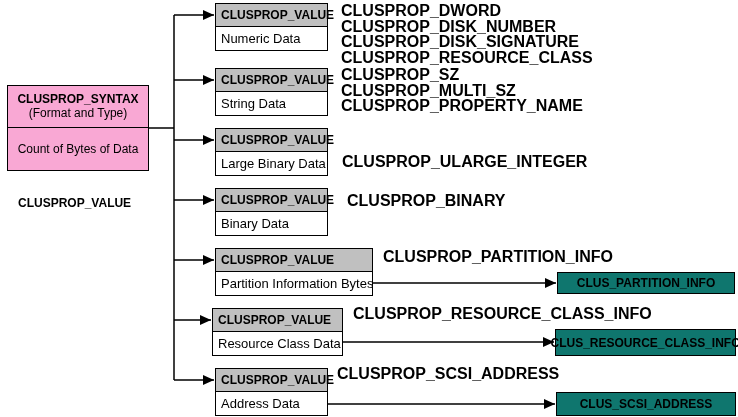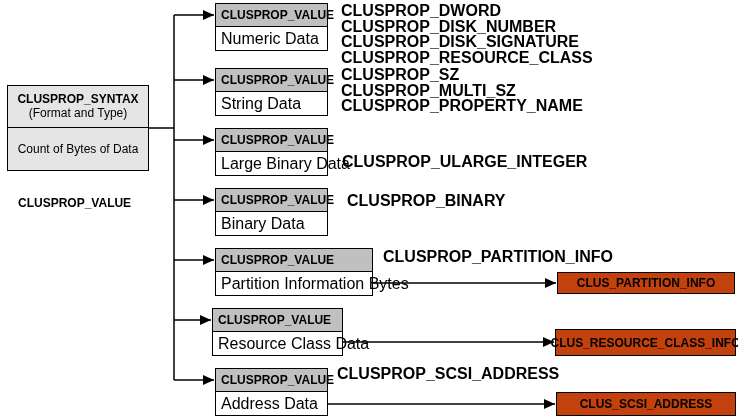--- a/index.html
+++ b/index.html
@@ -4,49 +4,49 @@
 <style>
   html,body{margin:0;padding:0;background:#fff;}
   .canvas{
     position:relative;width:738px;height:417px;background:#ffffff;
     font-family:"Liberation Sans","DejaVu Sans",sans-serif;color:#000;overflow:hidden;
   }
   .wires{position:absolute;left:0;top:0;width:738px;height:417px;}
 
   .main-box{
     position:absolute;left:7px;top:85px;width:142px;height:86px;
-    box-sizing:border-box;border:1px solid #000;background:#e5e5e5;
+    box-sizing:border-box;border:1px solid #000;background:#f9a8d4;
   }
   .main-top{
     box-sizing:border-box;height:42px;border-bottom:1px solid #000;
     text-align:center;padding-top:6px;line-height:14px;font-size:12px;
   }
   .main-top .ttl{font-weight:bold;}
   .main-bottom{
     box-sizing:border-box;height:42px;display:flex;align-items:center;justify-content:center;
     font-size:12px;
   }
 
   .vbox{
     position:absolute;box-sizing:border-box;border:1px solid #000;background:#fff;
   }
   .vhead{
     box-sizing:border-box;height:23px;background:#c0c0c0;border-bottom:1px solid #000;
     font-weight:bold;font-size:12px;line-height:22px;padding-left:5px;white-space:nowrap;
   }
   .vbody{
-    height:23px;font-size:16px;line-height:23px;padding-left:5px;white-space:nowrap;
+    height:23px;font-size:13px;line-height:23px;padding-left:5px;white-space:nowrap;
   }
 
   .lbl{
     position:absolute;font-weight:bold;font-size:16px;line-height:15.5px;white-space:nowrap;
   }
 
   .rbox{
-    position:absolute;box-sizing:border-box;border:1px solid #000;background:#c2410c;
+    position:absolute;box-sizing:border-box;border:1px solid #000;background:#0f766e;
     display:flex;align-items:center;justify-content:center;
     font-weight:bold;font-size:12px;white-space:nowrap;
   }
 
   .root-label{
     position:absolute;left:18px;top:196px;font-weight:bold;font-size:12px;white-space:nowrap;
   }
 </style>
 </head>
 <body>
@@ -127,20 +127,23 @@
   </div>
   <div class="lbl" style="left:342px;top:154px;">
     <div>CLUSPROP_ULARGE_INTEGER</div>
   </div>
   <div class="lbl" style="left:347px;top:193px;">
     <div>CLUSPROP_BINARY</div>
   </div>
   <div class="lbl" style="left:383px;top:249px;">
     <div>CLUSPROP_PARTITION_INFO</div>
   </div>
+  <div class="lbl" style="left:353px;top:306px;">
+    <div>CLUSPROP_RESOURCE_CLASS_INFO</div>
+  </div>
   <div class="lbl" style="left:337px;top:366px;">
     <div>CLUSPROP_SCSI_ADDRESS</div>
   </div>
 
   <div class="rbox" style="left:557px;top:272px;width:178px;height:22px;">CLUS_PARTITION_INFO</div>
   <div class="rbox" style="left:555px;top:329px;width:181px;height:27px;">CLUS_RESOURCE_CLASS_INFO</div>
   <div class="rbox" style="left:556px;top:392px;width:180px;height:24px;">CLUS_SCSI_ADDRESS</div>
 
 </div>
 

